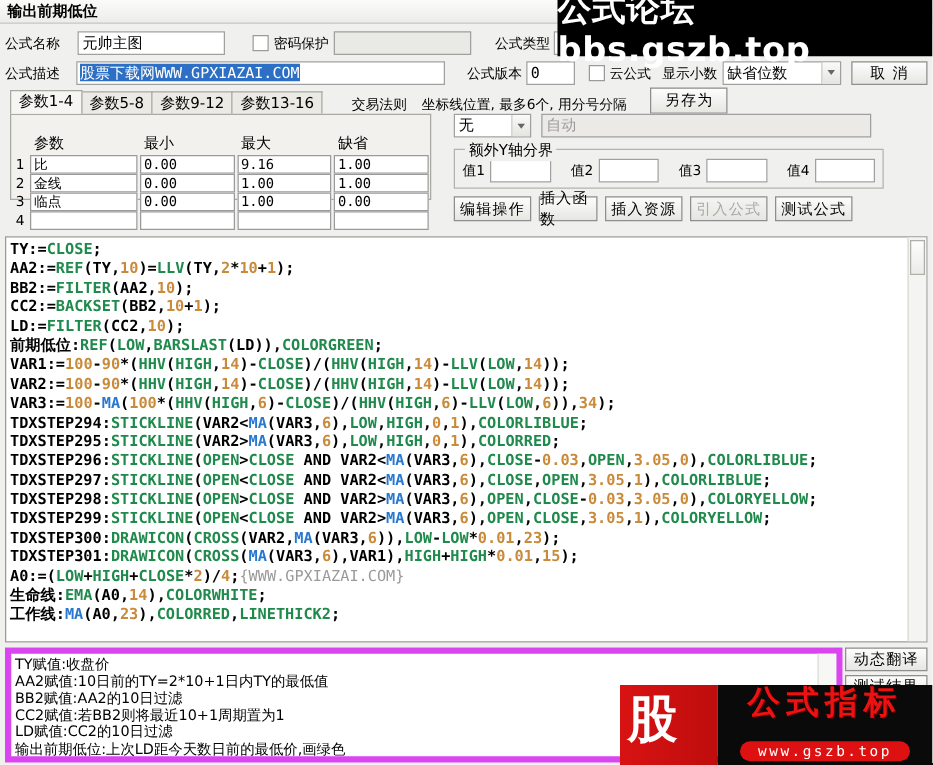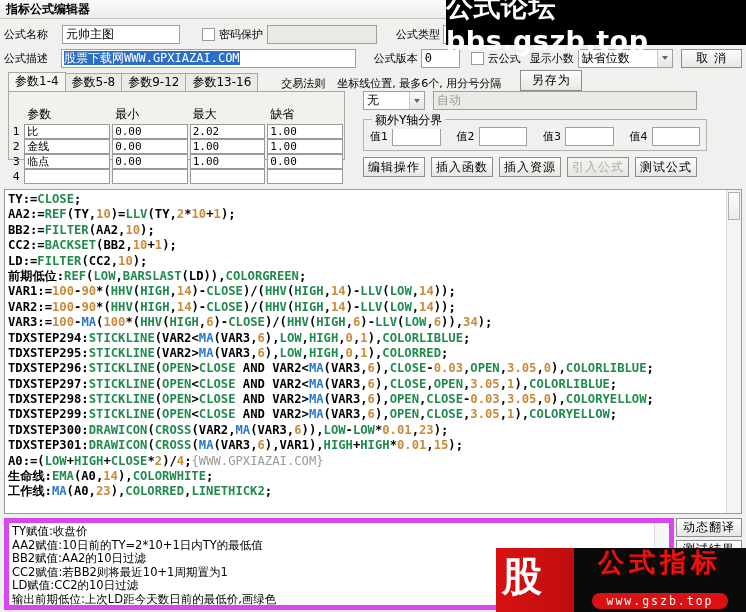--- a/index.html
+++ b/index.html
@@ -205,21 +205,21 @@
   #wmBottom .pill {
     margin-top:3px; background:#dd1111; color:#fff;
     border-radius:9px; padding:1px 14px;
     font-size:11.5px; letter-spacing:2px; font-family:"DejaVu Sans Mono","Liberation Mono",monospace;
   }
 </style>
 </head>
 <body>
 
 <div id="titlebar">
-  <span>指标公式编辑器</span>
+  <span>输出前期低位</span>
 </div>
 
 <div id="topform">
 
   <div class="row" style="height:23px;">
     <span class="lbl" style="width:56px;">公式名称</span>
     <div class="tbox cn" style="width:118px;margin-left:2px;">元帅主图</div>
 
     <span class="cbox" style="margin-left:22px;"></span>
     <span class="lbl">密码保护</span>
@@ -283,21 +283,21 @@
         <tbody>
           <tr>
             <td class="idx">1</td>
             <td>
                 <div class="pin">比</div>
               </td>
             <td>
                 <div class="pin mono">0.00</div>
               </td>
             <td>
-                <div class="pin mono">2.02</div>
+                <div class="pin mono">9.16</div>
               </td>
             <td>
                 <div class="pin mono">1.00</div>
               </td>
           </tr>
           <tr>
             <td class="idx">2</td>
             <td>
                 <div class="pin">金线</div>
               </td>
@@ -363,21 +363,21 @@
           <div class="tbox" style="width:52px;margin-left:4px;"></div>
           <span class="lbl" style="margin-left:16px;">值3</span>
           <div class="tbox" style="width:52px;margin-left:4px;"></div>
           <span class="lbl" style="margin-left:16px;">值4</span>
           <div class="tbox" style="width:52px;margin-left:4px;"></div>
         </div>
       </div>
 
       <div class="row" style="margin-top:6px;">
         <div class="btn" style="width:62px;height:20px;">编辑操作</div>
-        <div class="btn" style="width:62px;height:20px;margin-left:6px;">插入函数</div>
+        <div class="btn" style="width:47px;height:20px;margin-left:6px;">插入函数</div>
         <div class="btn" style="width:62px;height:20px;margin-left:6px;">插入资源</div>
         <div class="btn dis" style="width:62px;height:20px;margin-left:6px;">引入公式</div>
         <div class="btn" style="width:62px;height:20px;margin-left:6px;">测试公式</div>
       </div>
     </div>
   </div>
 </div>
 
 <div id="editorWrap">
   <div id="editor"><div class="ln"><span class="c-id">TY:=</span><span class="c-fn">CLOSE</span><span class="c-id">;</span></div><div class="ln"><span class="c-id">AA2:=</span><span class="c-fn">REF</span><span class="c-id">(TY,</span><span class="c-num">10</span><span class="c-id">)=</span><span class="c-fn">LLV</span><span class="c-id">(TY,</span><span class="c-num">2</span><span class="c-id">*</span><span class="c-num">10</span><span class="c-id">+</span><span class="c-num">1</span><span class="c-id">);</span></div><div class="ln"><span class="c-id">BB2:=</span><span class="c-fn">FILTER</span><span class="c-id">(AA2,</span><span class="c-num">10</span><span class="c-id">);</span></div><div class="ln"><span class="c-id">CC2:=</span><span class="c-fn">BACKSET</span><span class="c-id">(BB2,</span><span class="c-num">10</span><span class="c-id">+</span><span class="c-num">1</span><span class="c-id">);</span></div><div class="ln"><span class="c-id">LD:=</span><span class="c-fn">FILTER</span><span class="c-id">(CC2,</span><span class="c-num">10</span><span class="c-id">);</span></div><div class="ln"><span class="c-id">前期低位:</span><span class="c-fn">REF</span><span class="c-id">(</span><span class="c-fn">LOW</span><span class="c-id">,</span><span class="c-fn">BARSLAST</span><span class="c-id">(LD)),</span><span class="c-fn">COLORGREEN</span><span class="c-id">;</span></div><div class="ln"><span class="c-id">VAR1:=</span><span class="c-num">100</span><span class="c-id">-</span><span class="c-num">90</span><span class="c-id">*(</span><span class="c-fn">HHV</span><span class="c-id">(</span><span class="c-fn">HIGH</span><span class="c-id">,</span><span class="c-num">14</span><span class="c-id">)-</span><span class="c-fn">CLOSE</span><span class="c-id">)/(</span><span class="c-fn">HHV</span><span class="c-id">(</span><span class="c-fn">HIGH</span><span class="c-id">,</span><span class="c-num">14</span><span class="c-id">)-</span><span class="c-fn">LLV</span><span class="c-id">(</span><span class="c-fn">LOW</span><span class="c-id">,</span><span class="c-num">14</span><span class="c-id">));</span></div><div class="ln"><span class="c-id">VAR2:=</span><span class="c-num">100</span><span class="c-id">-</span><span class="c-num">90</span><span class="c-id">*(</span><span class="c-fn">HHV</span><span class="c-id">(</span><span class="c-fn">HIGH</span><span class="c-id">,</span><span class="c-num">14</span><span class="c-id">)-</span><span class="c-fn">CLOSE</span><span class="c-id">)/(</span><span class="c-fn">HHV</span><span class="c-id">(</span><span class="c-fn">HIGH</span><span class="c-id">,</span><span class="c-num">14</span><span class="c-id">)-</span><span class="c-fn">LLV</span><span class="c-id">(</span><span class="c-fn">LOW</span><span class="c-id">,</span><span class="c-num">14</span><span class="c-id">));</span></div><div class="ln"><span class="c-id">VAR3:=</span><span class="c-num">100</span><span class="c-id">-</span><span class="c-blue">MA</span><span class="c-id">(</span><span class="c-num">100</span><span class="c-id">*(</span><span class="c-fn">HHV</span><span class="c-id">(</span><span class="c-fn">HIGH</span><span class="c-id">,</span><span class="c-num">6</span><span class="c-id">)-</span><span class="c-fn">CLOSE</span><span class="c-id">)/(</span><span class="c-fn">HHV</span><span class="c-id">(</span><span class="c-fn">HIGH</span><span class="c-id">,</span><span class="c-num">6</span><span class="c-id">)-</span><span class="c-fn">LLV</span><span class="c-id">(</span><span class="c-fn">LOW</span><span class="c-id">,</span><span class="c-num">6</span><span class="c-id">)),</span><span class="c-num">34</span><span class="c-id">);</span></div><div class="ln"><span class="c-id">TDXSTEP294:</span><span class="c-fn">STICKLINE</span><span class="c-id">(VAR2&lt;</span><span class="c-blue">MA</span><span class="c-id">(VAR3,</span><span class="c-num">6</span><span class="c-id">),</span><span class="c-fn">LOW</span><span class="c-id">,</span><span class="c-fn">HIGH</span><span class="c-id">,</span><span class="c-num">0</span><span class="c-id">,</span><span class="c-num">1</span><span class="c-id">),</span><span class="c-fn">COLORLIBLUE</span><span class="c-id">;</span></div><div class="ln"><span class="c-id">TDXSTEP295:</span><span class="c-fn">STICKLINE</span><span class="c-id">(VAR2&gt;</span><span class="c-blue">MA</span><span class="c-id">(VAR3,</span><span class="c-num">6</span><span class="c-id">),</span><span class="c-fn">LOW</span><span class="c-id">,</span><span class="c-fn">HIGH</span><span class="c-id">,</span><span class="c-num">0</span><span class="c-id">,</span><span class="c-num">1</span><span class="c-id">),</span><span class="c-fn">COLORRED</span><span class="c-id">;</span></div><div class="ln"><span class="c-id">TDXSTEP296:</span><span class="c-fn">STICKLINE</span><span class="c-id">(</span><span class="c-fn">OPEN</span><span class="c-id">&gt;</span><span class="c-fn">CLOSE</span><span class="c-id"> AND VAR2&lt;</span><span class="c-blue">MA</span><span class="c-id">(VAR3,</span><span class="c-num">6</span><span class="c-id">),</span><span class="c-fn">CLOSE</span><span class="c-id">-</span><span class="c-num">0.03</span><span class="c-id">,</span><span class="c-fn">OPEN</span><span class="c-id">,</span><span class="c-num">3.05</span><span class="c-id">,</span><span class="c-num">0</span><span class="c-id">),</span><span class="c-fn">COLORLIBLUE</span><span class="c-id">;</span></div><div class="ln"><span class="c-id">TDXSTEP297:</span><span class="c-fn">STICKLINE</span><span class="c-id">(</span><span class="c-fn">OPEN</span><span class="c-id">&lt;</span><span class="c-fn">CLOSE</span><span class="c-id"> AND VAR2&lt;</span><span class="c-blue">MA</span><span class="c-id">(VAR3,</span><span class="c-num">6</span><span class="c-id">),</span><span class="c-fn">CLOSE</span><span class="c-id">,</span><span class="c-fn">OPEN</span><span class="c-id">,</span><span class="c-num">3.05</span><span class="c-id">,</span><span class="c-num">1</span><span class="c-id">),</span><span class="c-fn">COLORLIBLUE</span><span class="c-id">;</span></div><div class="ln"><span class="c-id">TDXSTEP298:</span><span class="c-fn">STICKLINE</span><span class="c-id">(</span><span class="c-fn">OPEN</span><span class="c-id">&gt;</span><span class="c-fn">CLOSE</span><span class="c-id"> AND VAR2&gt;</span><span class="c-blue">MA</span><span class="c-id">(VAR3,</span><span class="c-num">6</span><span class="c-id">),</span><span class="c-fn">OPEN</span><span class="c-id">,</span><span class="c-fn">CLOSE</span><span class="c-id">-</span><span class="c-num">0.03</span><span class="c-id">,</span><span class="c-num">3.05</span><span class="c-id">,</span><span class="c-num">0</span><span class="c-id">),</span><span class="c-fn">COLORYELLOW</span><span class="c-id">;</span></div><div class="ln"><span class="c-id">TDXSTEP299:</span><span class="c-fn">STICKLINE</span><span class="c-id">(</span><span class="c-fn">OPEN</span><span class="c-id">&lt;</span><span class="c-fn">CLOSE</span><span class="c-id"> AND VAR2&gt;</span><span class="c-blue">MA</span><span class="c-id">(VAR3,</span><span class="c-num">6</span><span class="c-id">),</span><span class="c-fn">OPEN</span><span class="c-id">,</span><span class="c-fn">CLOSE</span><span class="c-id">,</span><span class="c-num">3.05</span><span class="c-id">,</span><span class="c-num">1</span><span class="c-id">),</span><span class="c-fn">COLORYELLOW</span><span class="c-id">;</span></div><div class="ln"><span class="c-id">TDXSTEP300:</span><span class="c-fn">DRAWICON</span><span class="c-id">(</span><span class="c-fn">CROSS</span><span class="c-id">(VAR2,</span><span class="c-blue">MA</span><span class="c-id">(VAR3,</span><span class="c-num">6</span><span class="c-id">)),</span><span class="c-fn">LOW</span><span class="c-id">-</span><span class="c-fn">LOW</span><span class="c-id">*</span><span class="c-num">0.01</span><span class="c-id">,</span><span class="c-num">23</span><span class="c-id">);</span></div><div class="ln"><span class="c-id">TDXSTEP301:</span><span class="c-fn">DRAWICON</span><span class="c-id">(</span><span class="c-fn">CROSS</span><span class="c-id">(</span><span class="c-blue">MA</span><span class="c-id">(VAR3,</span><span class="c-num">6</span><span class="c-id">),VAR1),</span><span class="c-fn">HIGH</span><span class="c-id">+</span><span class="c-fn">HIGH</span><span class="c-id">*</span><span class="c-num">0.01</span><span class="c-id">,</span><span class="c-num">15</span><span class="c-id">);</span></div><div class="ln"><span class="c-id">A0:=(</span><span class="c-fn">LOW</span><span class="c-id">+</span><span class="c-fn">HIGH</span><span class="c-id">+</span><span class="c-fn">CLOSE</span><span class="c-id">*</span><span class="c-num">2</span><span class="c-id">)/</span><span class="c-num">4</span><span class="c-id">;</span><span class="c-cmt">{WWW.GPXIAZAI.COM}</span></div><div class="ln"><span class="c-id">生命线:</span><span class="c-fn">EMA</span><span class="c-id">(A0,</span><span class="c-num">14</span><span class="c-id">),</span><span class="c-fn">COLORWHITE</span><span class="c-id">;</span></div><div class="ln"><span class="c-id">工作线:</span><span class="c-blue">MA</span><span class="c-id">(A0,</span><span class="c-num">23</span><span class="c-id">),</span><span class="c-fn">COLORRED</span><span class="c-id">,</span><span class="c-fn">LINETHICK2</span><span class="c-id">;</span></div></div>

